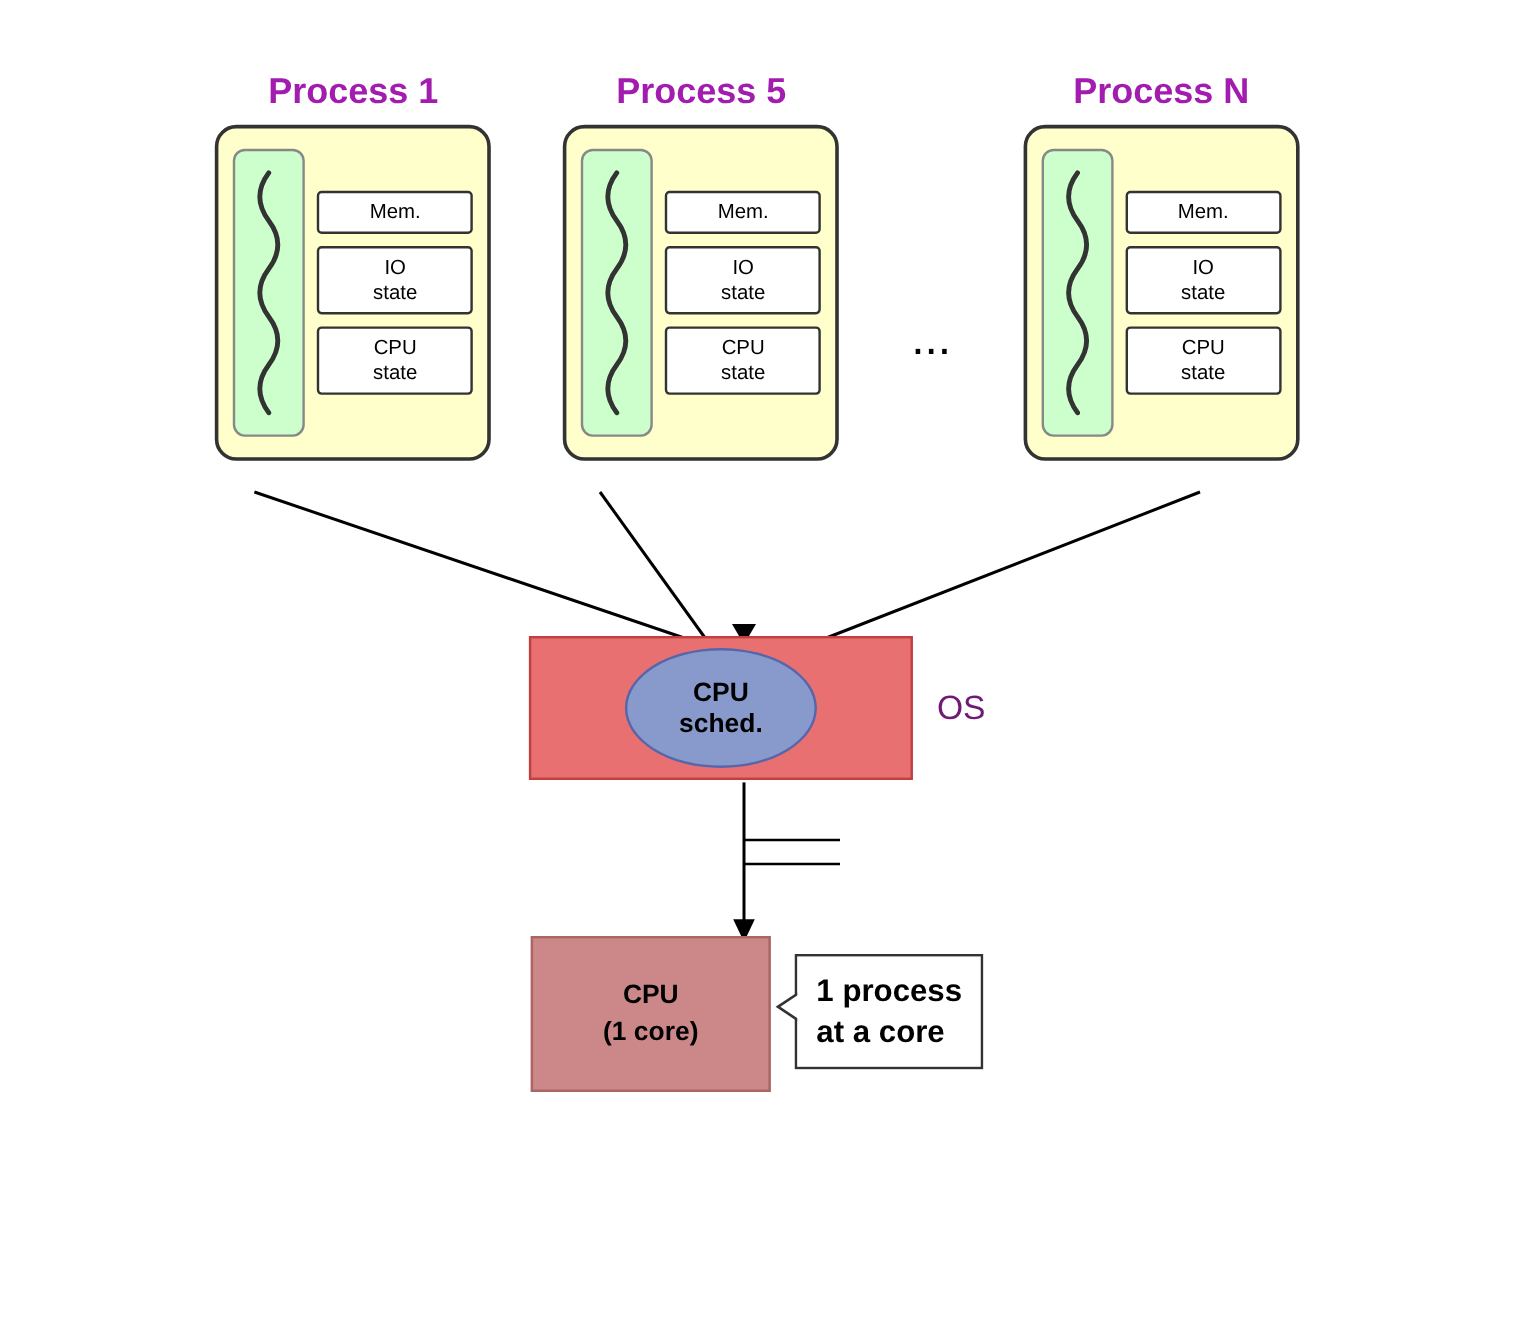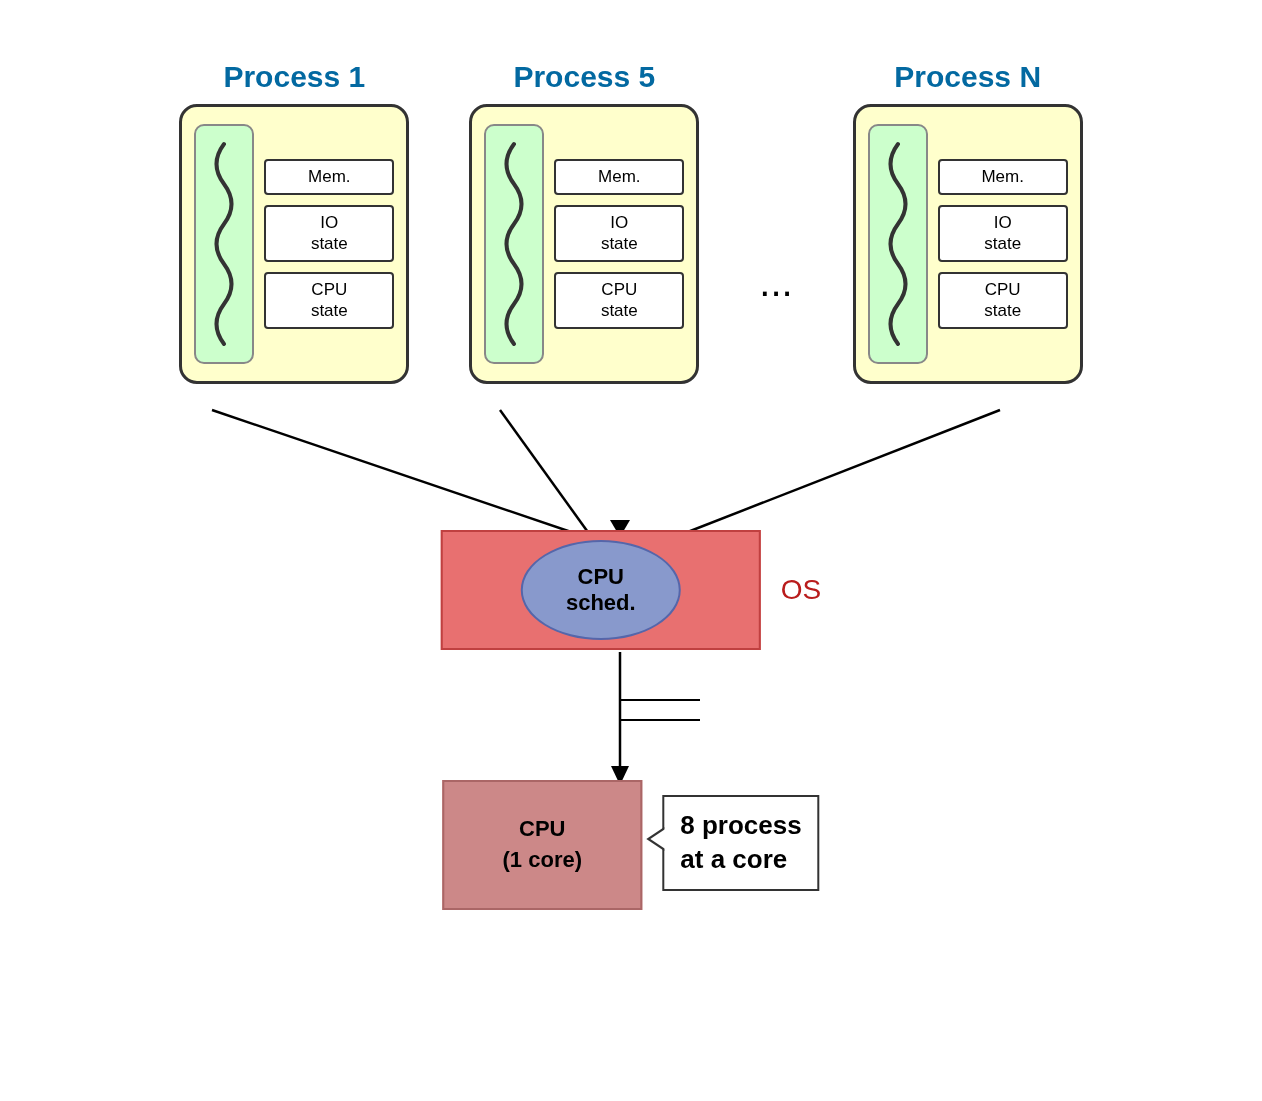--- a/index.html
+++ b/index.html
@@ -32,21 +32,21 @@
     .process-wrapper {
       display: flex;
       flex-direction: column;
       align-items: center;
       gap: 10px;
     }
 
     .process-title {
       font-size: 30px;
       font-weight: bold;
-      color: #0369a1;
+      color: #a21caf;
     }
 
     .process-box {
       background: #ffffcc;
       border: 3px solid #333;
       border-radius: 18px;
       padding: 12px;
       display: flex;
       flex-direction: row;
       align-items: center;
@@ -147,21 +147,21 @@
       font-size: 22px;
       font-weight: bold;
       color: #000;
       text-align: center;
       line-height: 1.2;
     }
 
     .os-label {
       font-size: 28px;
       font-weight: normal;
-      color: #b91c1c;
+      color: #701a75;
     }
 
     
     .cpu-section {
       position: absolute;
       top: 780px;
       left: 50%;
       transform: translateX(-50%);
       display: flex;
       align-items: flex-start;
@@ -300,18 +300,18 @@
     </div>
     <div class="os-label">OS</div>
   </div>
 
   <div class="cpu-section">
     <div class="cpu-rect">
       <span style="white-space:pre-line;">CPU
 (1 core)</span>
     </div>
     <div class="callout-box">
-      <span>8 process</span><br>
+      <span>1 process</span><br>
       <span>at a core</span>
     </div>
   </div>
 
 </div>
 
 </body></html>

